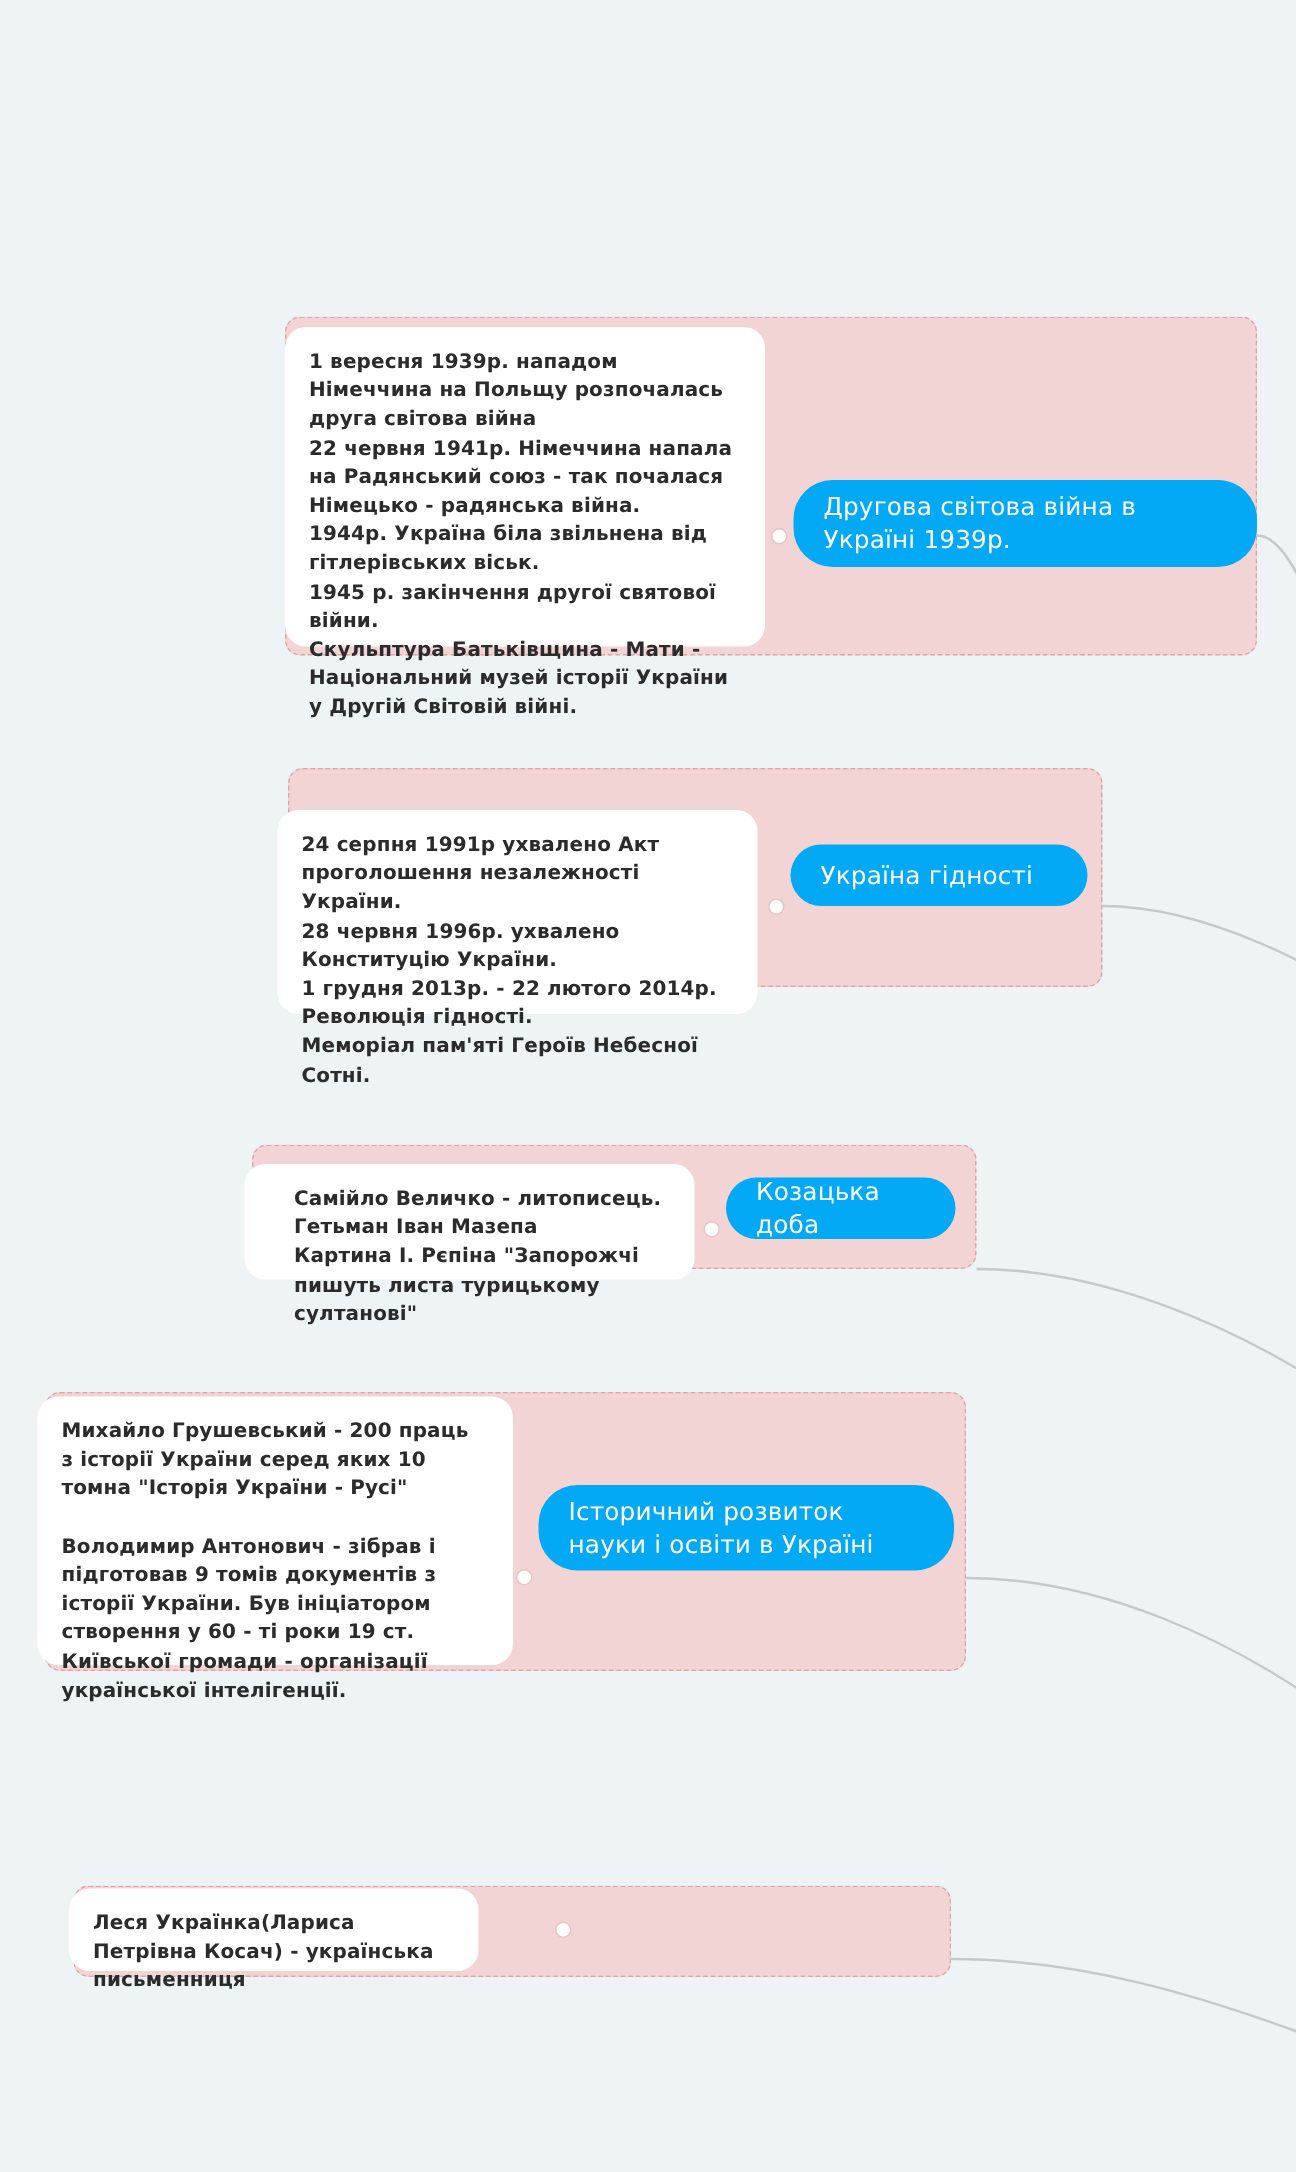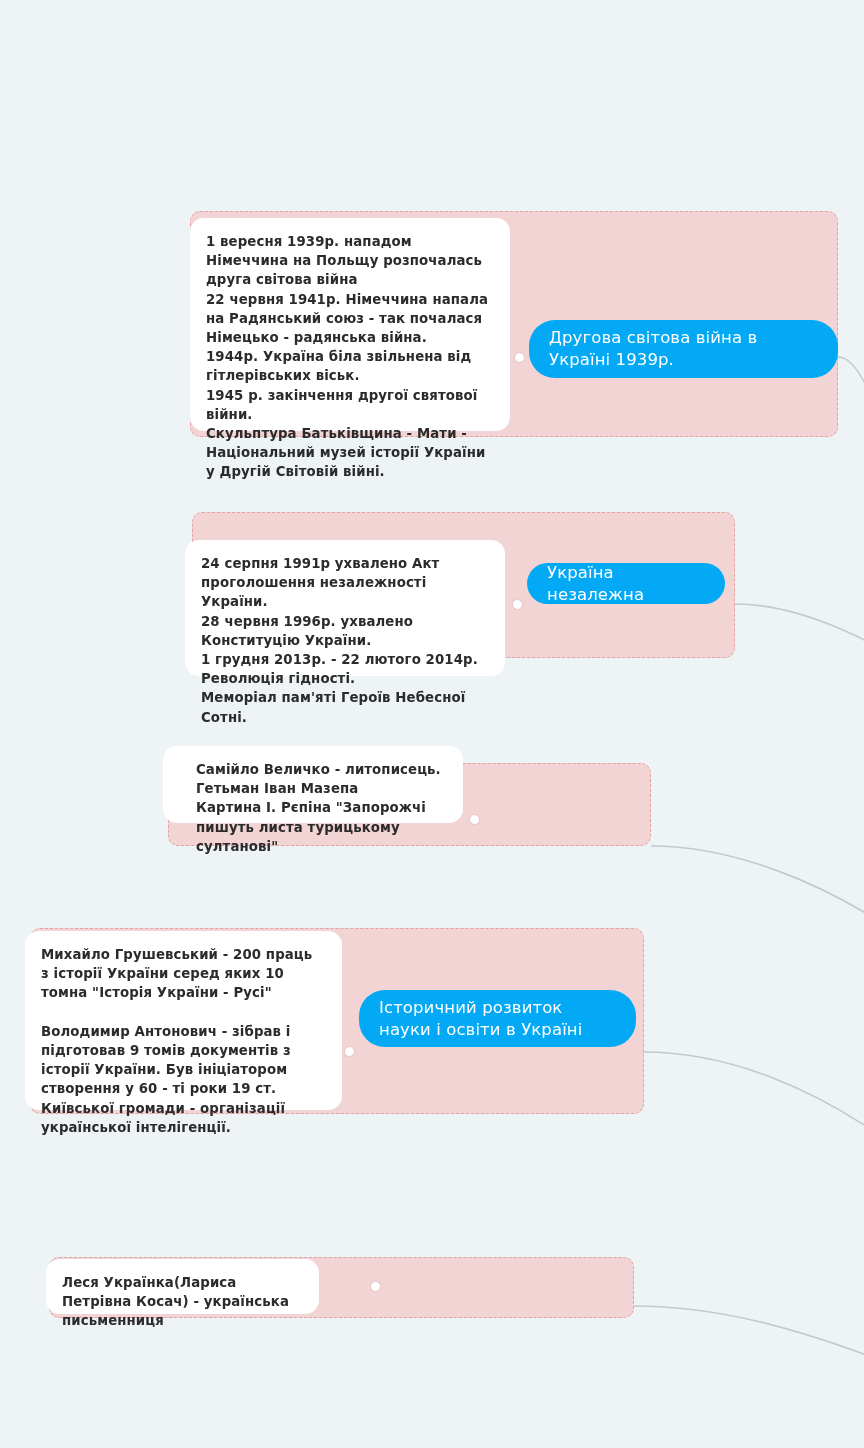--- a/index.html
+++ b/index.html
@@ -104,28 +104,31 @@
     <span>Другова світова війна в Україні 1939р.</span>
   </div>
 
   <div class="branch" style="left:192px; top:512px; width:543px; height:146px;"></div>
   <div class="note" style="left:185px; top:516px; width:320px; height:136px;margin-top:24px;">24 серпня 1991р ухвалено Акт проголошення незалежності України.
 28 червня 1996р. ухвалено Конституцію України.
 1 грудня 2013р. - 22 лютого 2014р. Революція гідності.
 Меморіал пам'яті Героїв Небесної Сотні.</div>
   <div class="knob" style="left:512px; top:599px;"></div>
   <div class="topic" style="left:527px; top:563px; width:198px; height:41px;">
-    <span>Україна незалежна</span>
+    <span>Україна гідності</span>
   </div>
 
   <div class="branch" style="left:168px; top:763px; width:483px; height:83px;"></div>
-  <div class="note" style="left:163px; top:746px; width:300px; height:77px;padding-left:33px;">Самійло Величко - литописець.
+  <div class="note" style="left:163px; top:776px; width:300px; height:77px;padding-left:33px;">Самійло Величко - литописець.
 Гетьман Іван Мазепа
 Картина І. Рєпіна "Запорожчі пишуть листа турицькому султанові"</div>
   <div class="knob" style="left:469px; top:814px;"></div>
+  <div class="topic" style="left:484px; top:785px; width:153px; height:41px;">
+    <span>Козацька доба</span>
+  </div>
 
   <div class="branch" style="left:30px; top:928px; width:614px; height:186px;"></div>
   <div class="note" style="left:25px; top:931px; width:317px; height:179px;">Михайло Грушевський - 200 праць з історії України  серед яких  10 томна "Історія України - Русі"
 
 Володимир Антонович - зібрав і підготовав 9 томів документів з історії України.  Був ініціатором створення у 60 - ті роки 19 ст. Київської громади - організації української інтелігенції.</div>
   <div class="knob" style="left:344px; top:1046px;"></div>
   <div class="topic" style="left:359px; top:990px; width:277px; height:57px;">
     <span>Історичний розвиток науки і освіти в Україні</span>
   </div>
 

